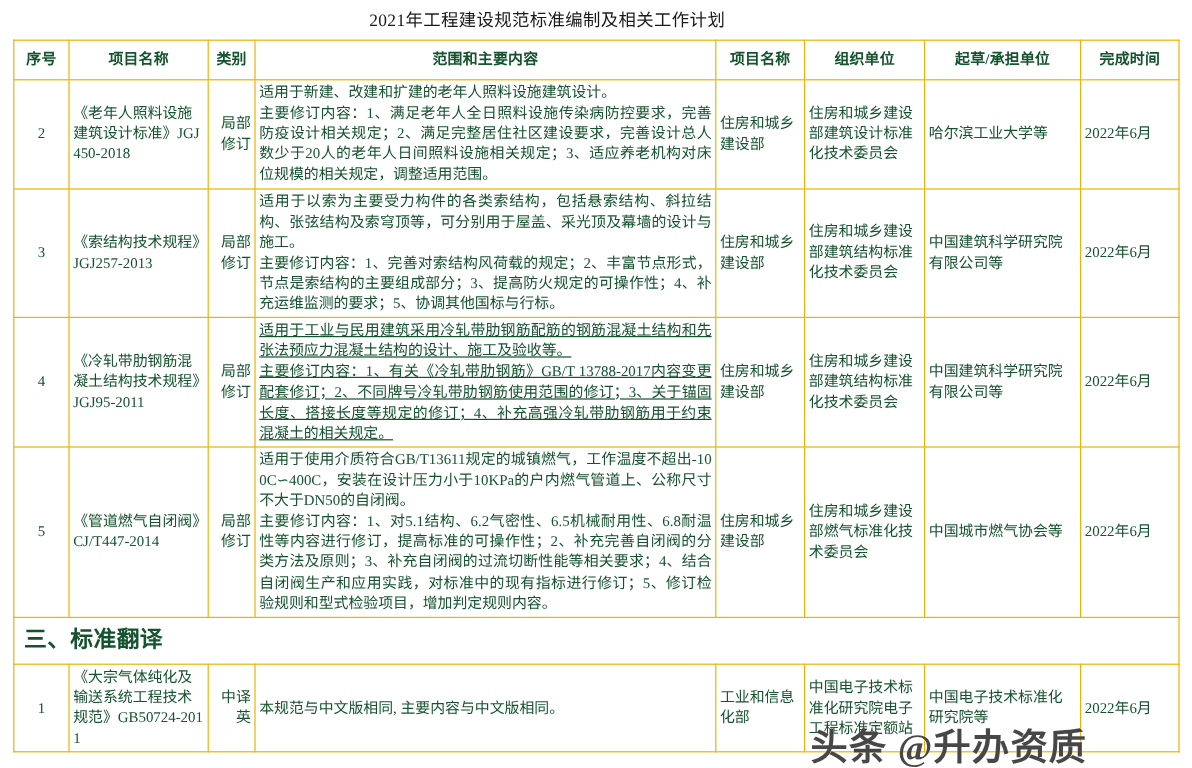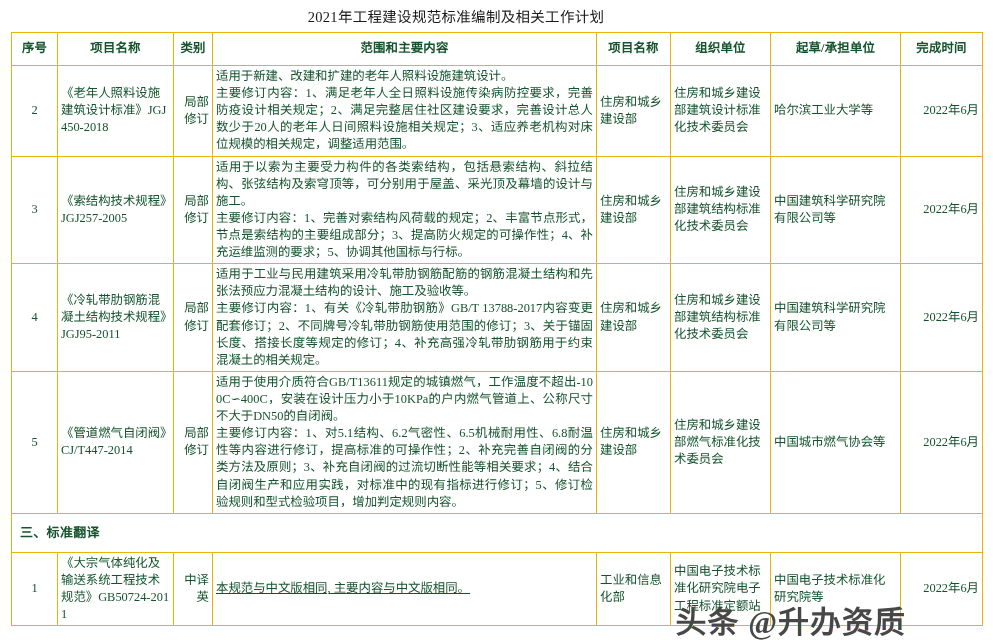--- a/index.html
+++ b/index.html
@@ -104,28 +104,28 @@
     line-height: 1.34;
     padding-left: 4px;
   }
   td.draft {
     text-align: left;
     font-size: 12.5px;
     line-height: 1.34;
     padding-left: 4px;
   }
   td.time {
-    text-align: right;
+    text-align: left;
     font-size: 12.5px;
   }
 
   tr.section-row td {
     text-align: left;
     font-weight: bold;
-    font-size: 13px;
+    font-size: 19px;
     padding: 6px 6px 6px 8px;
     height: 26px;
     letter-spacing: 0.3px;
   }
 
   
   .watermark {
     position: absolute;
     right: 6px;
     bottom: 2px;
@@ -179,35 +179,35 @@
         <td class="scope" style="white-space: pre-wrap;">适用于新建、改建和扩建的老年人照料设施建筑设计。
 主要修订内容：1、满足老年人全日照料设施传染病防控要求，完善防疫设计相关规定；2、满足完整居住社区建设要求，完善设计总人数少于20人的老年人日间照料设施相关规定；3、适应养老机构对床位规模的相关规定，调整适用范围。</td>
         <td class="dept">住房和城乡建设部</td>
         <td class="org">住房和城乡建设部建筑设计标准化技术委员会</td>
         <td class="draft">哈尔滨工业大学等</td>
         <td class="time">2022年6月</td>
       </tr>
 
       <tr>
         <td class="no">3</td>
-        <td class="name">《索结构技术规程》JGJ257-2005</td>
+        <td class="name">《索结构技术规程》JGJ257-2013</td>
         <td class="cat">局部修订</td>
         <td class="scope" style="white-space: pre-wrap; font-family: Liberation Serif, serif;">适用于以索为主要受力构件的各类索结构，包括悬索结构、斜拉结构、张弦结构及索穹顶等，可分别用于屋盖、采光顶及幕墙的设计与施工。
 主要修订内容：1、完善对索结构风荷载的规定；2、丰富节点形式，节点是索结构的主要组成部分；3、提高防火规定的可操作性；4、补充运维监测的要求；5、协调其他国标与行标。</td>
         <td class="dept">住房和城乡建设部</td>
         <td class="org">住房和城乡建设部建筑结构标准化技术委员会</td>
         <td class="draft">中国建筑科学研究院有限公司等</td>
         <td class="time">2022年6月</td>
       </tr>
 
       <tr>
         <td class="no">4</td>
         <td class="name">《冷轧带肋钢筋混凝土结构技术规程》JGJ95-2011</td>
         <td class="cat">局部修订</td>
-        <td class="scope" style="white-space: pre-wrap;">适用于工业与民用建筑采用冷轧带肋钢筋配筋的钢筋混凝土结构和先张法预应力混凝土结构的设计、施工及验收等。
+        <td class="scope" style="white-space: pre-wrap; text-decoration: underline;">适用于工业与民用建筑采用冷轧带肋钢筋配筋的钢筋混凝土结构和先张法预应力混凝土结构的设计、施工及验收等。
 主要修订内容：1、有关《冷轧带肋钢筋》GB/T 13788-2017内容变更配套修订；2、不同牌号冷轧带肋钢筋使用范围的修订；3、关于锚固长度、搭接长度等规定的修订；4、补充高强冷轧带肋钢筋用于约束混凝土的相关规定。</td>
         <td class="dept">住房和城乡建设部</td>
         <td class="org">住房和城乡建设部建筑结构标准化技术委员会</td>
         <td class="draft">中国建筑科学研究院有限公司等</td>
         <td class="time">2022年6月</td>
       </tr>
 
       <tr>
         <td class="no">5</td>
         <td class="name">《管道燃气自闭阀》CJ/T447-2014</td>
@@ -221,21 +221,21 @@
       </tr>
 
       <tr class="section-row">
         <td colspan="8">三、标准翻译</td>
       </tr>
 
       <tr>
         <td class="no">1</td>
         <td class="name">《大宗气体纯化及输送系统工程技术规范》GB50724-2011</td>
         <td class="cat">中译英</td>
-        <td class="scope" style="vertical-align: middle; white-space: pre-wrap; text-decoration: underline;">本规范与中文版相同, 主要内容与中文版相同。</td>
+        <td class="scope" style="vertical-align: middle; white-space: pre-wrap;">本规范与中文版相同, 主要内容与中文版相同。</td>
         <td class="dept">工业和信息化部</td>
         <td class="org">中国电子技术标准化研究院电子工程标准定额站</td>
         <td class="draft">中国电子技术标准化研究院等</td>
         <td class="time">2022年6月</td>
       </tr>
 
     </tbody>
   </table>
 
   <div class="watermark">头条 @升办资质</div>

